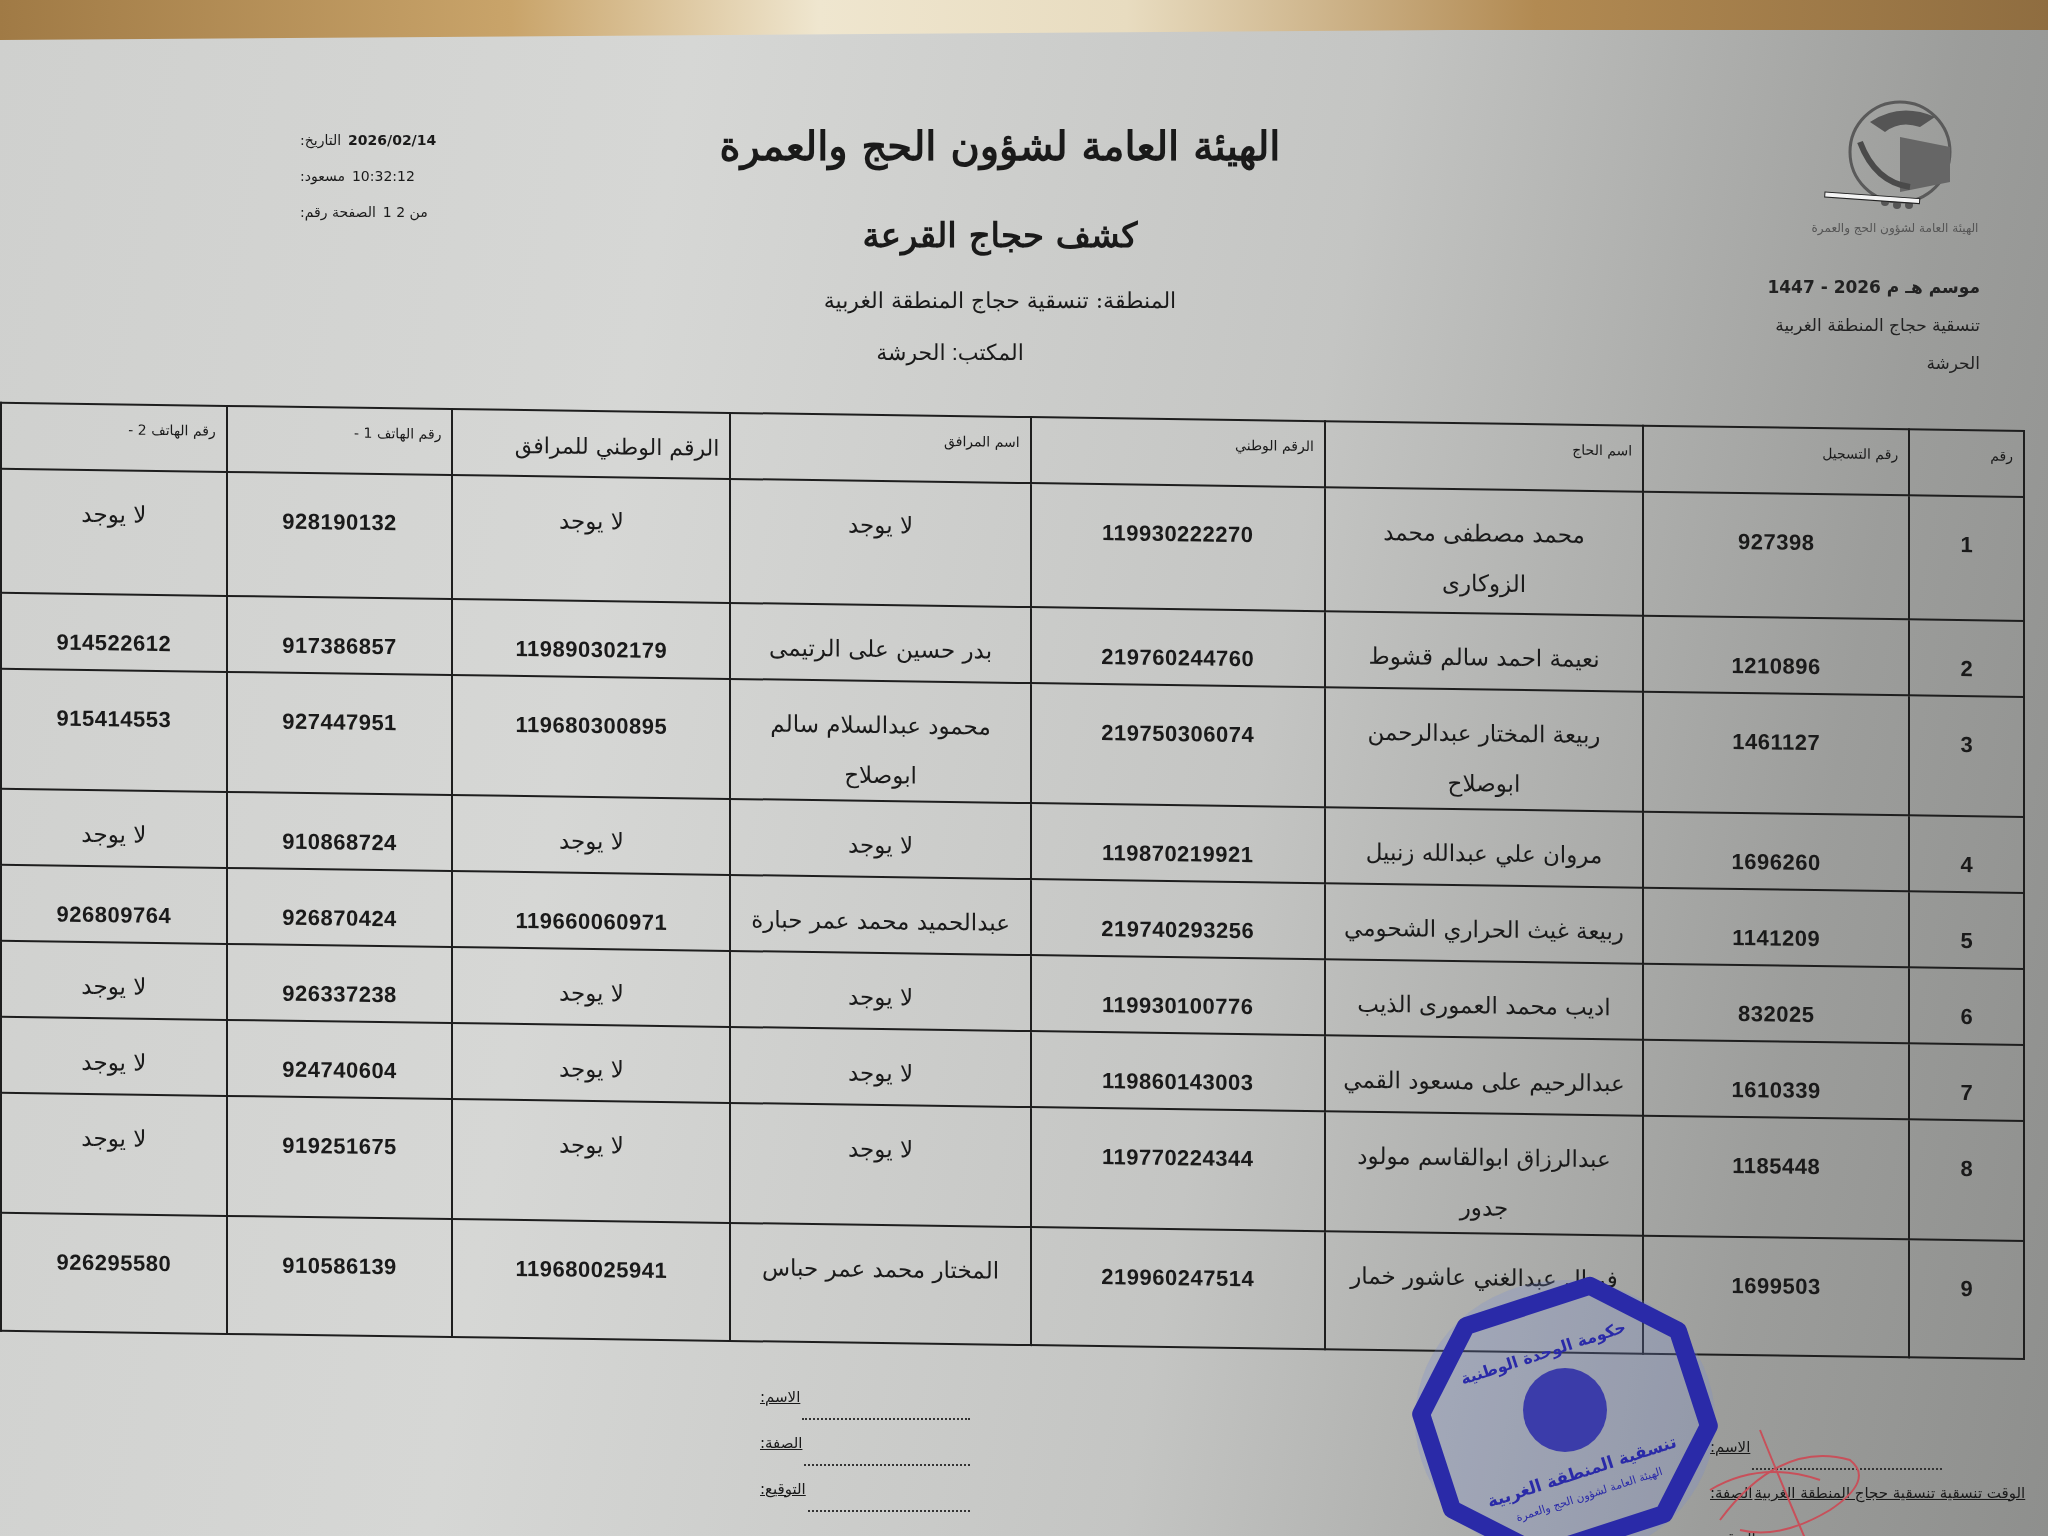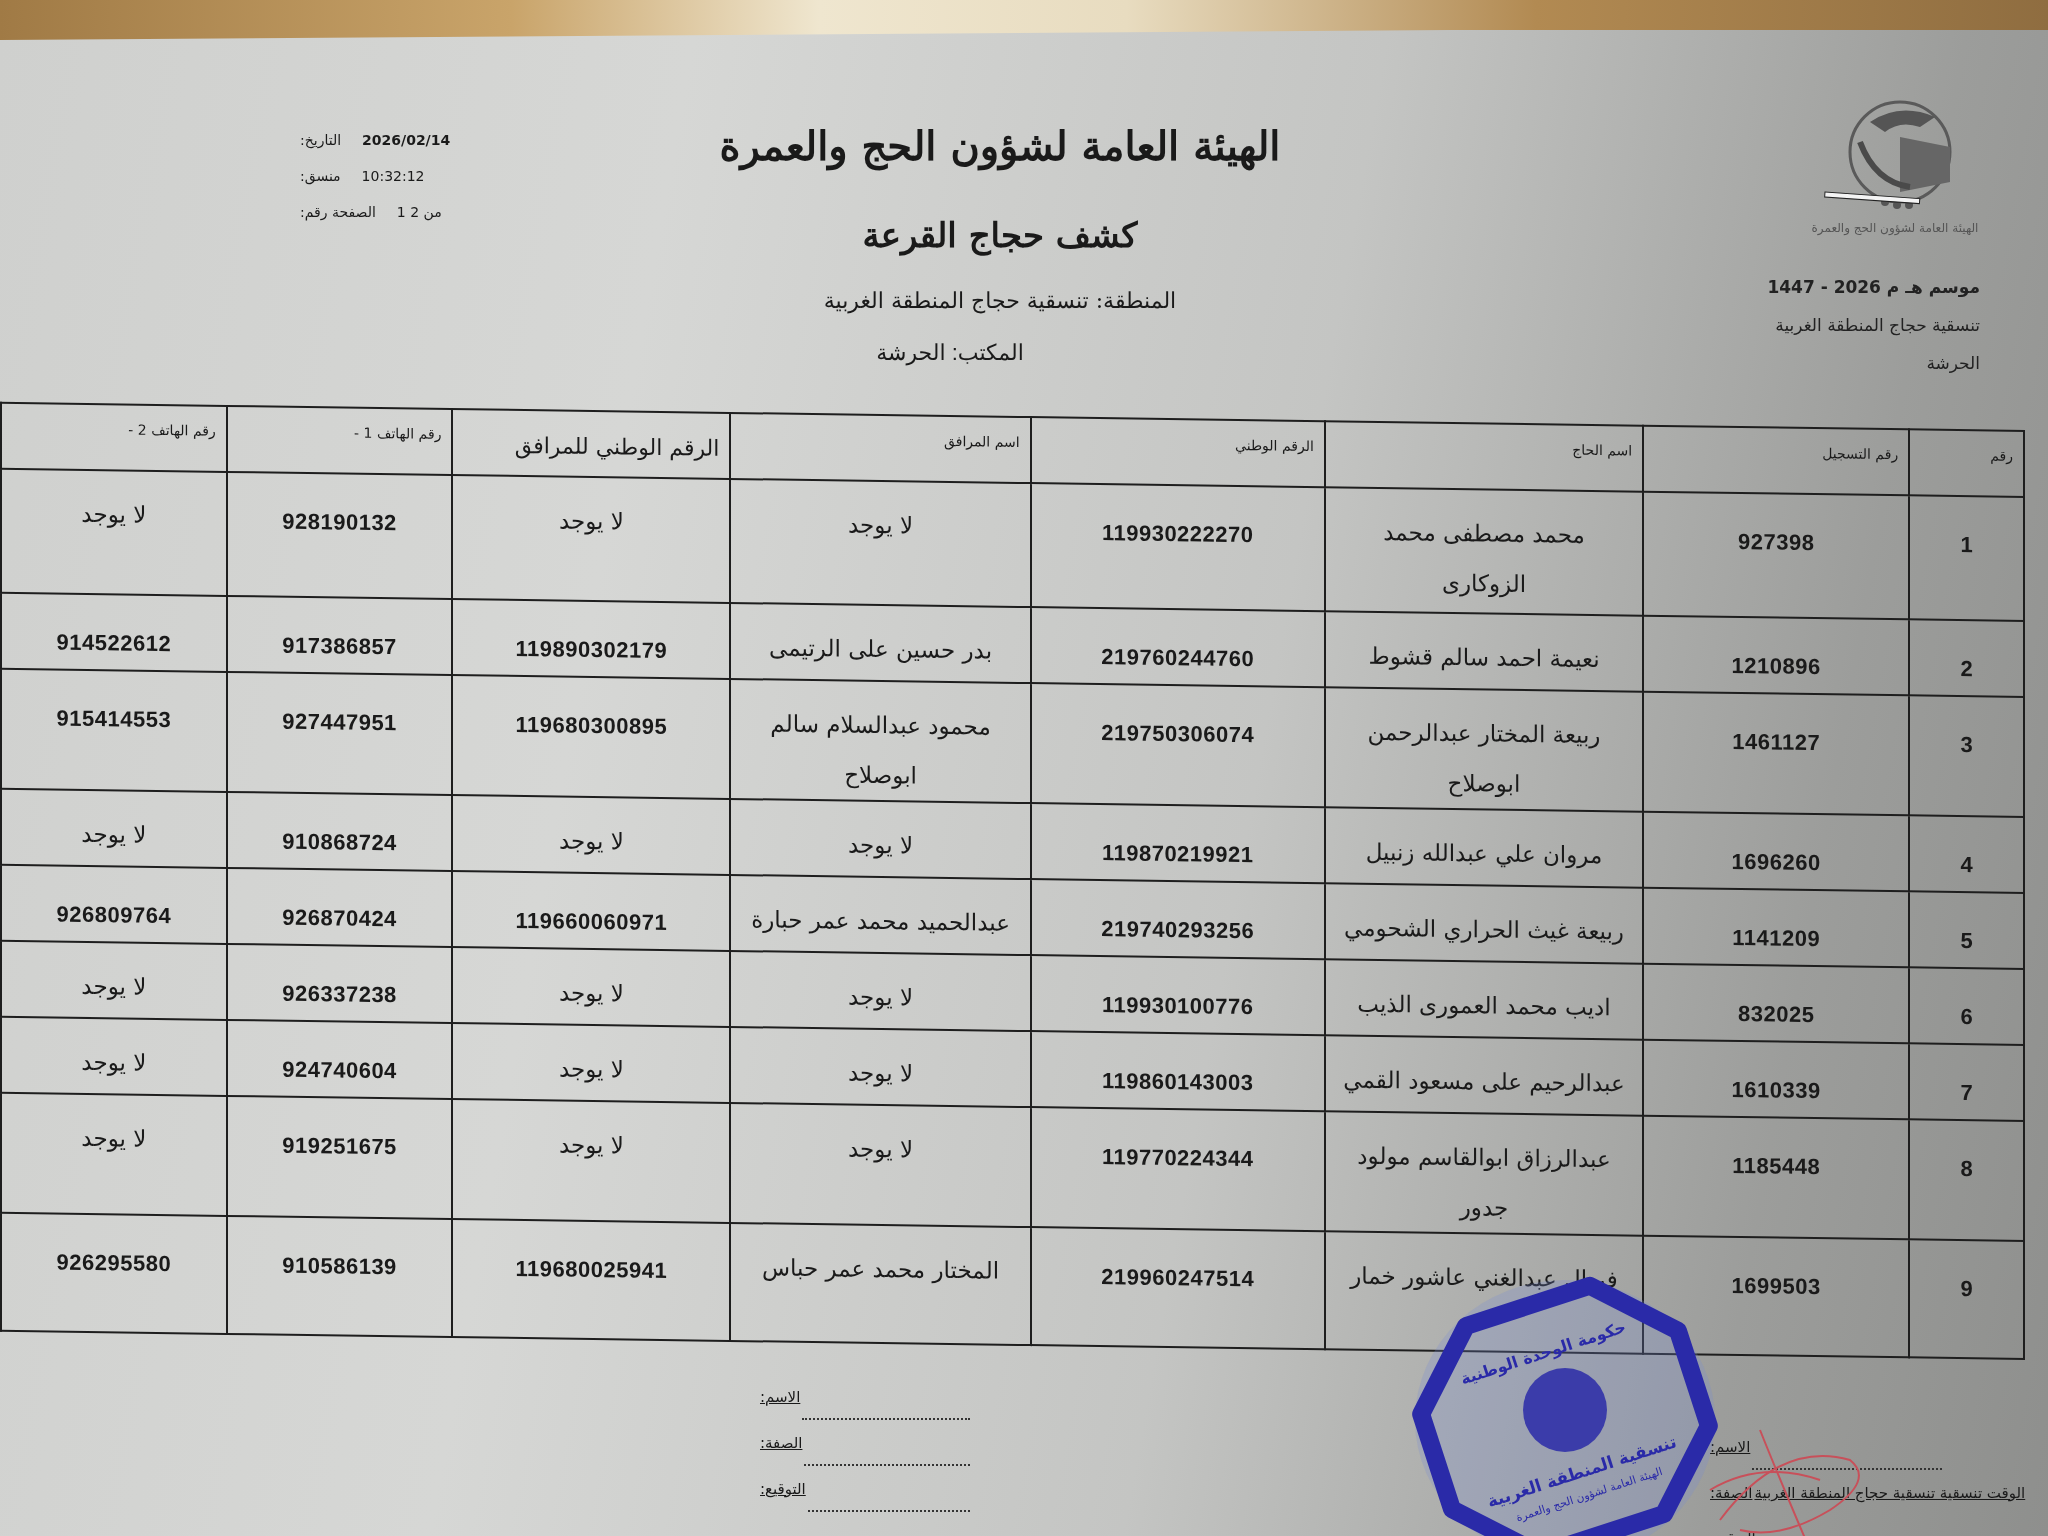--- a/index.html
+++ b/index.html
@@ -17,21 +17,21 @@
     .paper {
       position: absolute; left: 0; top: 30px; width: 2048px; height: 1506px;
       background: linear-gradient(100deg, #cfd0ce 0%, #d6d7d5 30%, #c4c5c3 60%, #9c9d9b 85%, #8e8f8d 100%);
       clip-path: polygon(0 10px, 1450px 0, 2048px 0, 2048px 1506px, 0 1506px);
     }
     .abs { position: absolute; }
     .rtl { direction: rtl; }
 
     
     .meta-block { left: 300px; top: 92px; width: 170px; text-align: right; font-size: 14px; line-height: 36px; }
-    .meta-row { display: flex; flex-direction: row-reverse; justify-content: flex-start; gap: 21px; white-space: nowrap; }
+    .meta-row { display: flex; flex-direction: row-reverse; justify-content: flex-start; gap: 7px; white-space: nowrap; }
     .title-main { left: 620px; top: 92px; width: 760px; text-align: center; font-family: "DejaVu Serif", serif; font-size: 40px; font-weight: bold; }
     .title-sub { left: 700px; top: 185px; width: 600px; text-align: center; font-family: "DejaVu Serif", serif; font-size: 34px; font-weight: bold; }
     .region-line { left: 700px; top: 258px; width: 600px; text-align: center; font-family: "DejaVu Serif", serif; font-size: 22px; }
     .office-line { left: 700px; top: 310px; width: 500px; text-align: center; font-family: Liberation Sans, sans-serif; font-size: 22px; }
 
     .logo { left: 1800px; top: 62px; width: 180px; height: 150px; }
     .season-block { left: 1680px; top: 238px; width: 300px; font-size: 17px; font-weight: bold; line-height: 38px; color: #222; }
 
     
     .table-wrap {
@@ -71,21 +71,21 @@
 <div class="tabletop"></div>
 
 <div class="paper">
 
   <div class="abs meta-block rtl">
     <div class="meta-row">
       <span>التاريخ:</span>
       <span style="direction:ltr;font-weight:bold;">2026/02/14</span>
     </div>
     <div class="meta-row">
-      <span>منسق:</span>
+      <span>مسعود:</span>
       <span style="direction:ltr;font-weight:normal;">10:32:12</span>
     </div>
     <div class="meta-row">
       <span>الصفحة رقم:</span>
       <span>من 2 1</span>
     </div>
   </div>
 
   <div class="abs title-main rtl">الهيئة العامة لشؤون الحج والعمرة</div>
   <div class="abs title-sub rtl">كشف حجاج القرعة</div>

